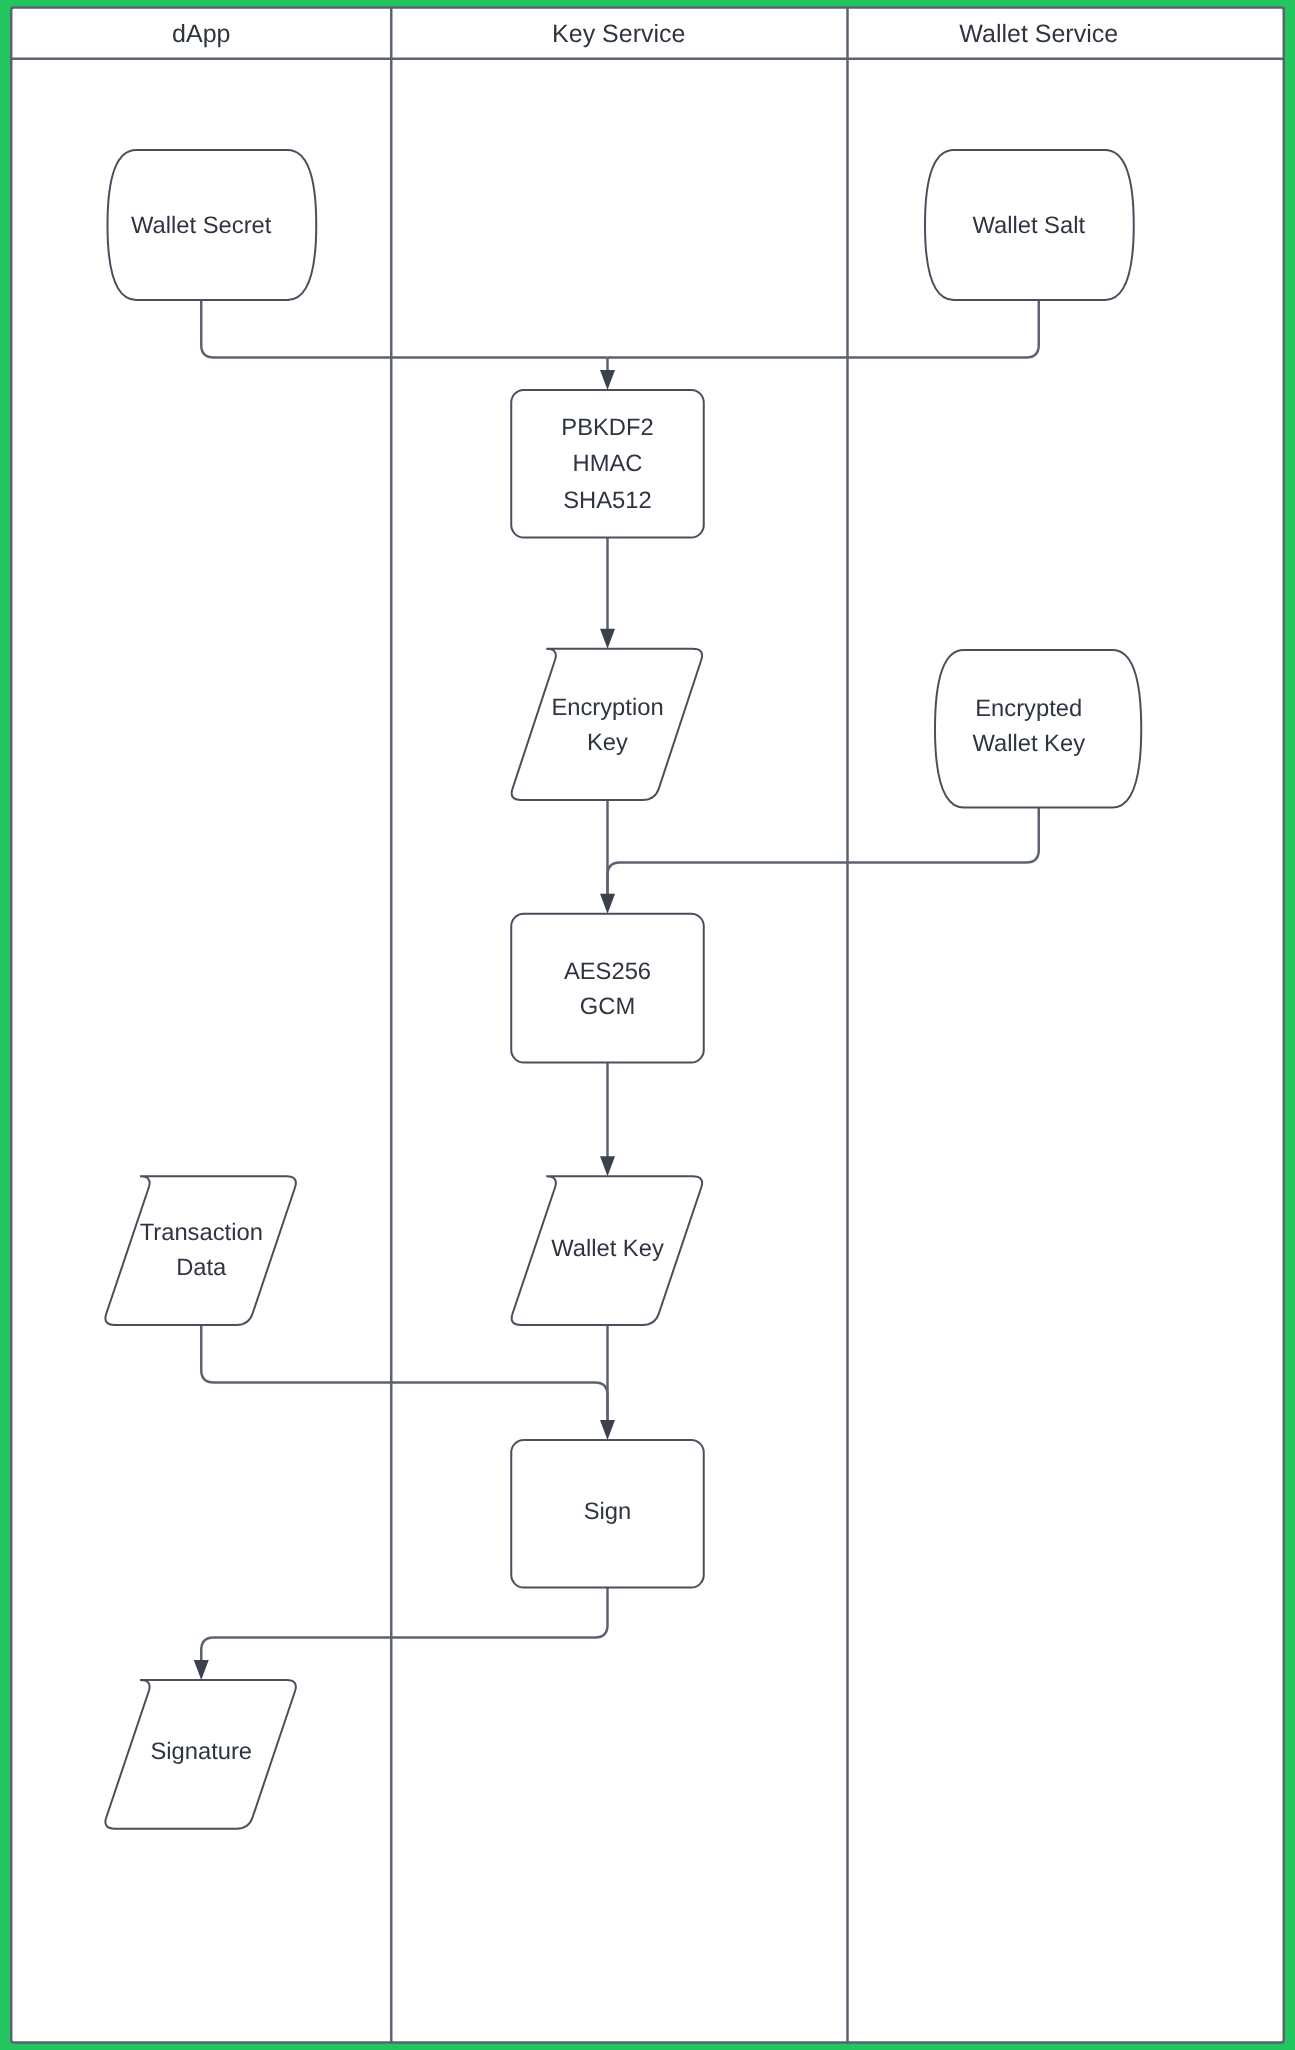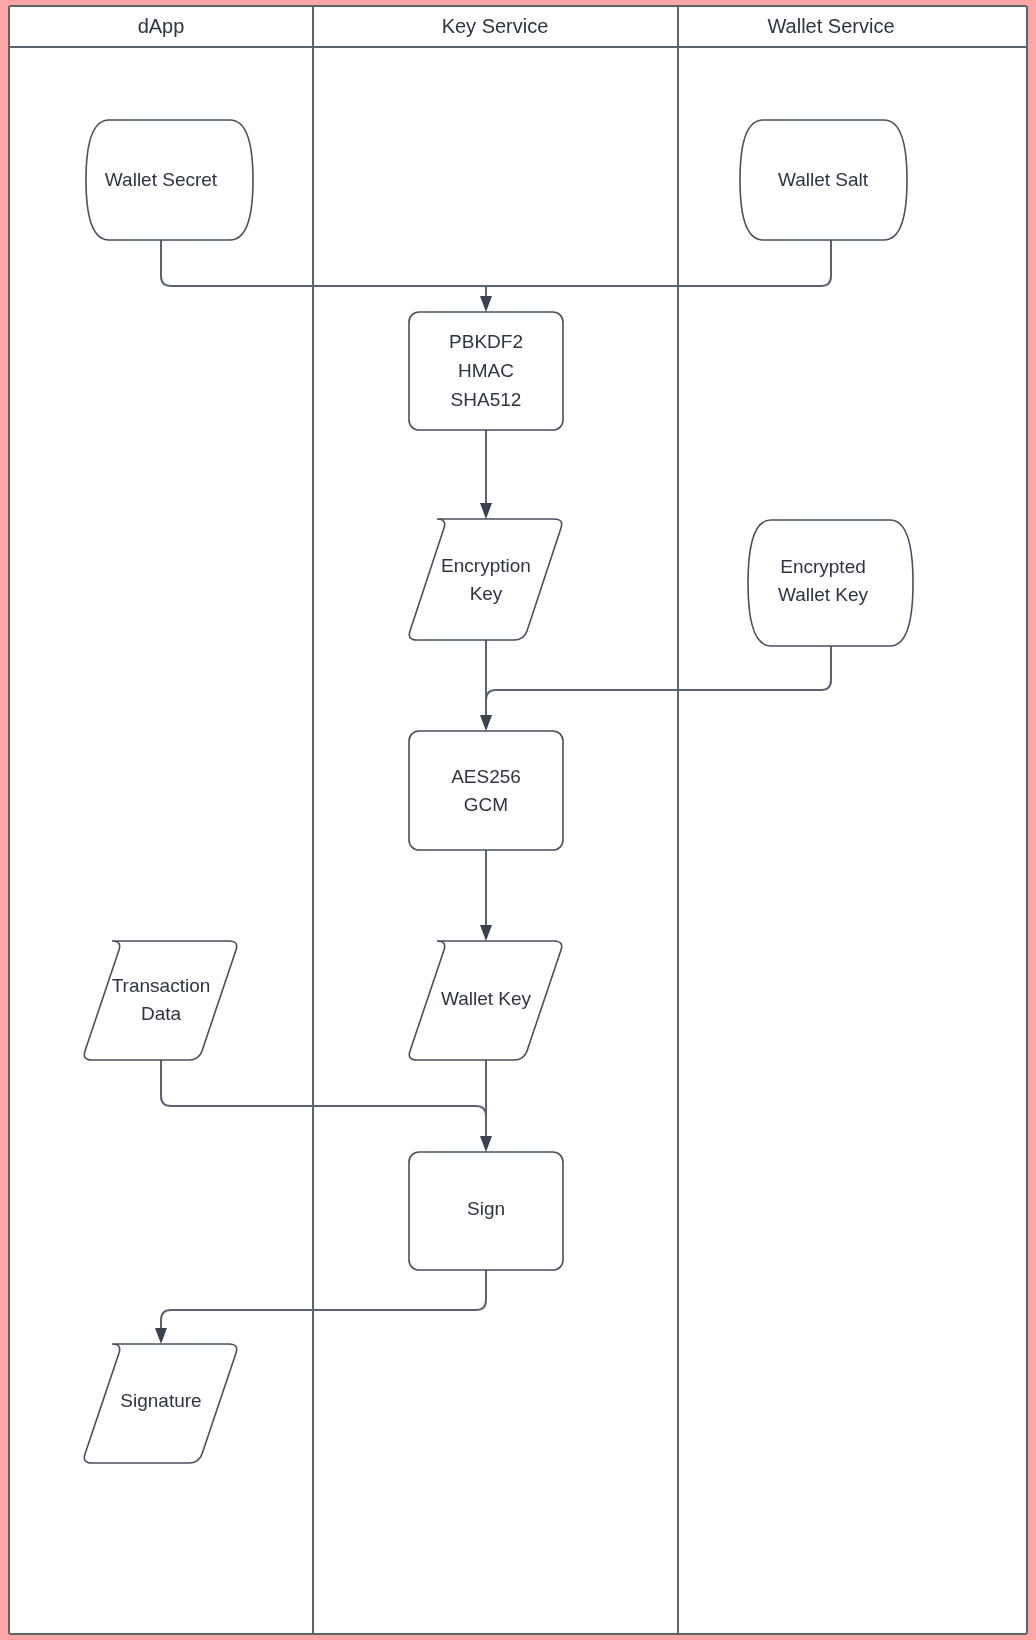--- a/index.html
+++ b/index.html
@@ -8,21 +8,21 @@
     padding: 0;
     background: #ffffff;
   }
   body {
     font-family: "Liberation Sans", sans-serif;
   }
   #canvas {
     position: relative;
     width: 1036px;
     height: 1640px;
-    background: #fca5a5;
+    background: #22c55e;
     overflow: hidden;
   }
   svg#diagram {
     position: absolute;
     left: 0;
     top: 0;
     width: 1036px;
     height: 1640px;
     display: block;
   }

